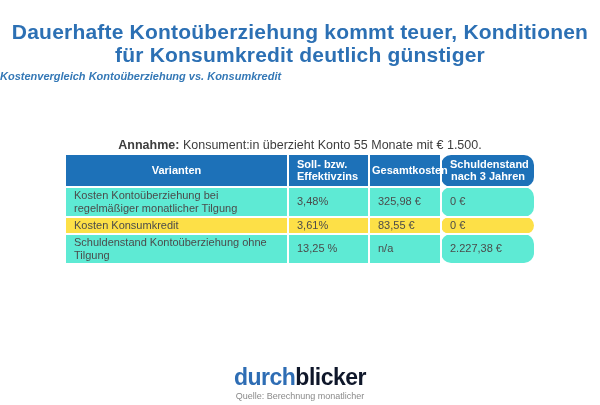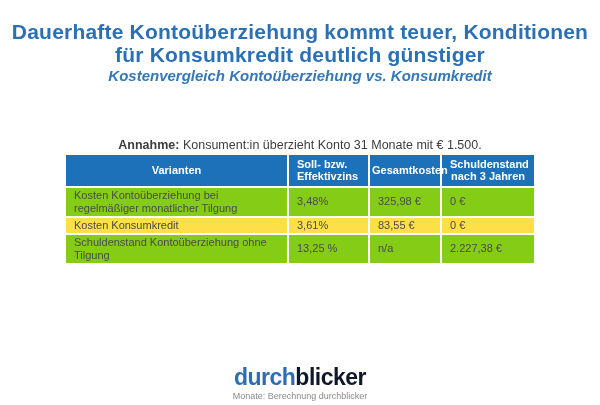--- a/index.html
+++ b/index.html
@@ -16,22 +16,22 @@
     padding-top: 20px;
     text-align: center;
     font-size: 21px;
     font-weight: 700;
     color: #2c70b4;
     line-height: 23px;
     letter-spacing: 0.2px;
   }
   .subtitle {
     margin-top: 4px;
-    text-align: center;
-    font-size: 15px;
+    text-align: left;
+    font-size: 11px;
     font-weight: 700;
     font-style: italic;
     color: #3478b6;
     line-height: 12px;
   }
 
   .content { width: 468px; margin: 0 auto; }
 
   .assumption {
     margin-top: 56px;
@@ -46,21 +46,21 @@
     margin-top: 2px;
     width: 468px;
     border-collapse: collapse;
     table-layout: fixed;
   }
   .cost-table th, .cost-table td {
     border-right: 2px solid #ffffff;
     border-bottom: 2px solid #ffffff;
     vertical-align: middle;
   }
-  .cost-table th:last-child, .cost-table td:last-child { border-right: none; }
+  .cost-table th:last-child, .cost-table td:last-child { border-right: none; border-radius: 10px; }
   .cost-table tr:last-child td { border-bottom: none; }
 
   .cost-table th {
     background: #1d71b8;
     color: #ffffff;
     font-size: 11px;
     font-weight: 700;
     line-height: 12.5px;
     height: 24px;
     padding: 1px 8px;
@@ -71,21 +71,21 @@
 
   .cost-table td {
     font-size: 11px;
     color: #4b4b4b;
     line-height: 13px;
     padding: 1px 8px;
     text-align: left;
   }
   .cost-table tr.row-tall td { height: 24px; }
   .cost-table tr.row-short td { height: 17px; }
-  .cost-table tr.alt { background: #84cc16; }
+  .cost-table tr.alt { background: #5eead4; }
   .cost-table tr.plain { background: #fde047; }
 
   .footer { margin-top: 102px; text-align: center; }
   .logo {
     font-size: 23px;
     font-weight: 800;
     letter-spacing: -0.5px;
     line-height: 24px;
   }
   .logo .part1 { color: #2e6db4; }
@@ -105,21 +105,21 @@
   <div class="title">
     <div>Dauerhafte Kontoüberziehung kommt teuer, Konditionen</div>
     <div>für Konsumkredit deutlich günstiger</div>
   </div>
 
   <div class="subtitle">Kostenvergleich Kontoüberziehung vs. Konsumkredit</div>
 
   <div class="content">
 
     <div class="assumption">
-      <span class="bold">Annahme:</span><span> Konsument:in überzieht Konto 31 Monate mit € 1.500.</span>
+      <span class="bold">Annahme:</span><span> Konsument:in überzieht Konto 55 Monate mit € 1.500.</span>
     </div>
 
     <table class="cost-table">
       <colgroup>
         <col style="width:222px">
         <col style="width:81px">
         <col style="width:72px">
         <col style="width:93px">
       </colgroup>
       <thead>
@@ -151,16 +151,16 @@
         </tr>
       </tbody>
     </table>
 
   </div>
 
   <div class="footer">
     <div class="logo">
       <span class="part1">durch</span><span class="part2">blicker</span>
     </div>
-    <div class="source">Monate: Berechnung durchblicker</div>
+    <div class="source">Quelle: Berechnung monatlicher</div>
   </div>
 
 </div>
 
 </body></html>

